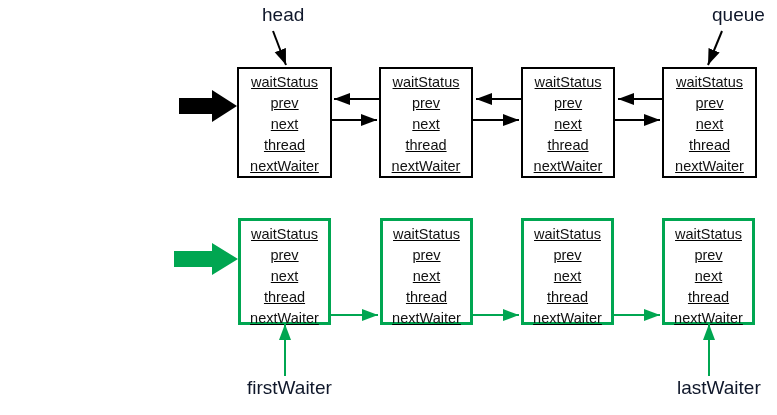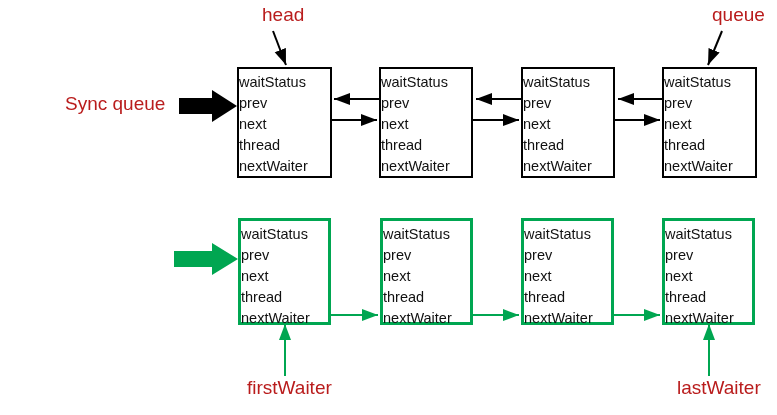--- a/index.html
+++ b/index.html
@@ -14,59 +14,60 @@
     position: relative;
     width: 777px;
     height: 415px;
     background: #ffffff;
     overflow: hidden;
   }
   .node {
     position: absolute;
     box-sizing: border-box;
     background: #ffffff;
+    text-align: center;
     padding-top: 3px;
+    text-decoration: underline;
   }
   .node.sync {
     border: 2px solid #000000;
   }
   .node.cond {
     border: 3px solid #00A651;
   }
   .field {
     font-size: 14.5px;
     line-height: 21px;
     color: #111111;
     white-space: nowrap;
   }
   .label {
     position: absolute;
     font-size: 19px;
-    color: #b91c1c;
+    color: #0f172a;
     white-space: nowrap;
   }
   svg.overlay {
     position: absolute;
     left: 0;
     top: 0;
     width: 777px;
     height: 415px;
     pointer-events: none;
   }
 </style>
 </head>
 <body>
 
 <div id="canvas">
 
   <div class="label" style="left:262px; top:4px;">head</div>
 
   <div class="label" style="left:712px; top:4px;">queue</div>
 
-  <div class="label" style="left:65px; top:93px;">Sync queue</div>
 
 
   <div class="label" style="left:247px; top:377px;">firstWaiter</div>
 
   <div class="label" style="left:677px; top:377px;">lastWaiter</div>
 
   <div class="node sync" style="left:237px; top:67px; width:95px; height:111px;">
     <div class="field">waitStatus</div>
     <div class="field">prev</div>
     <div class="field">next</div>

